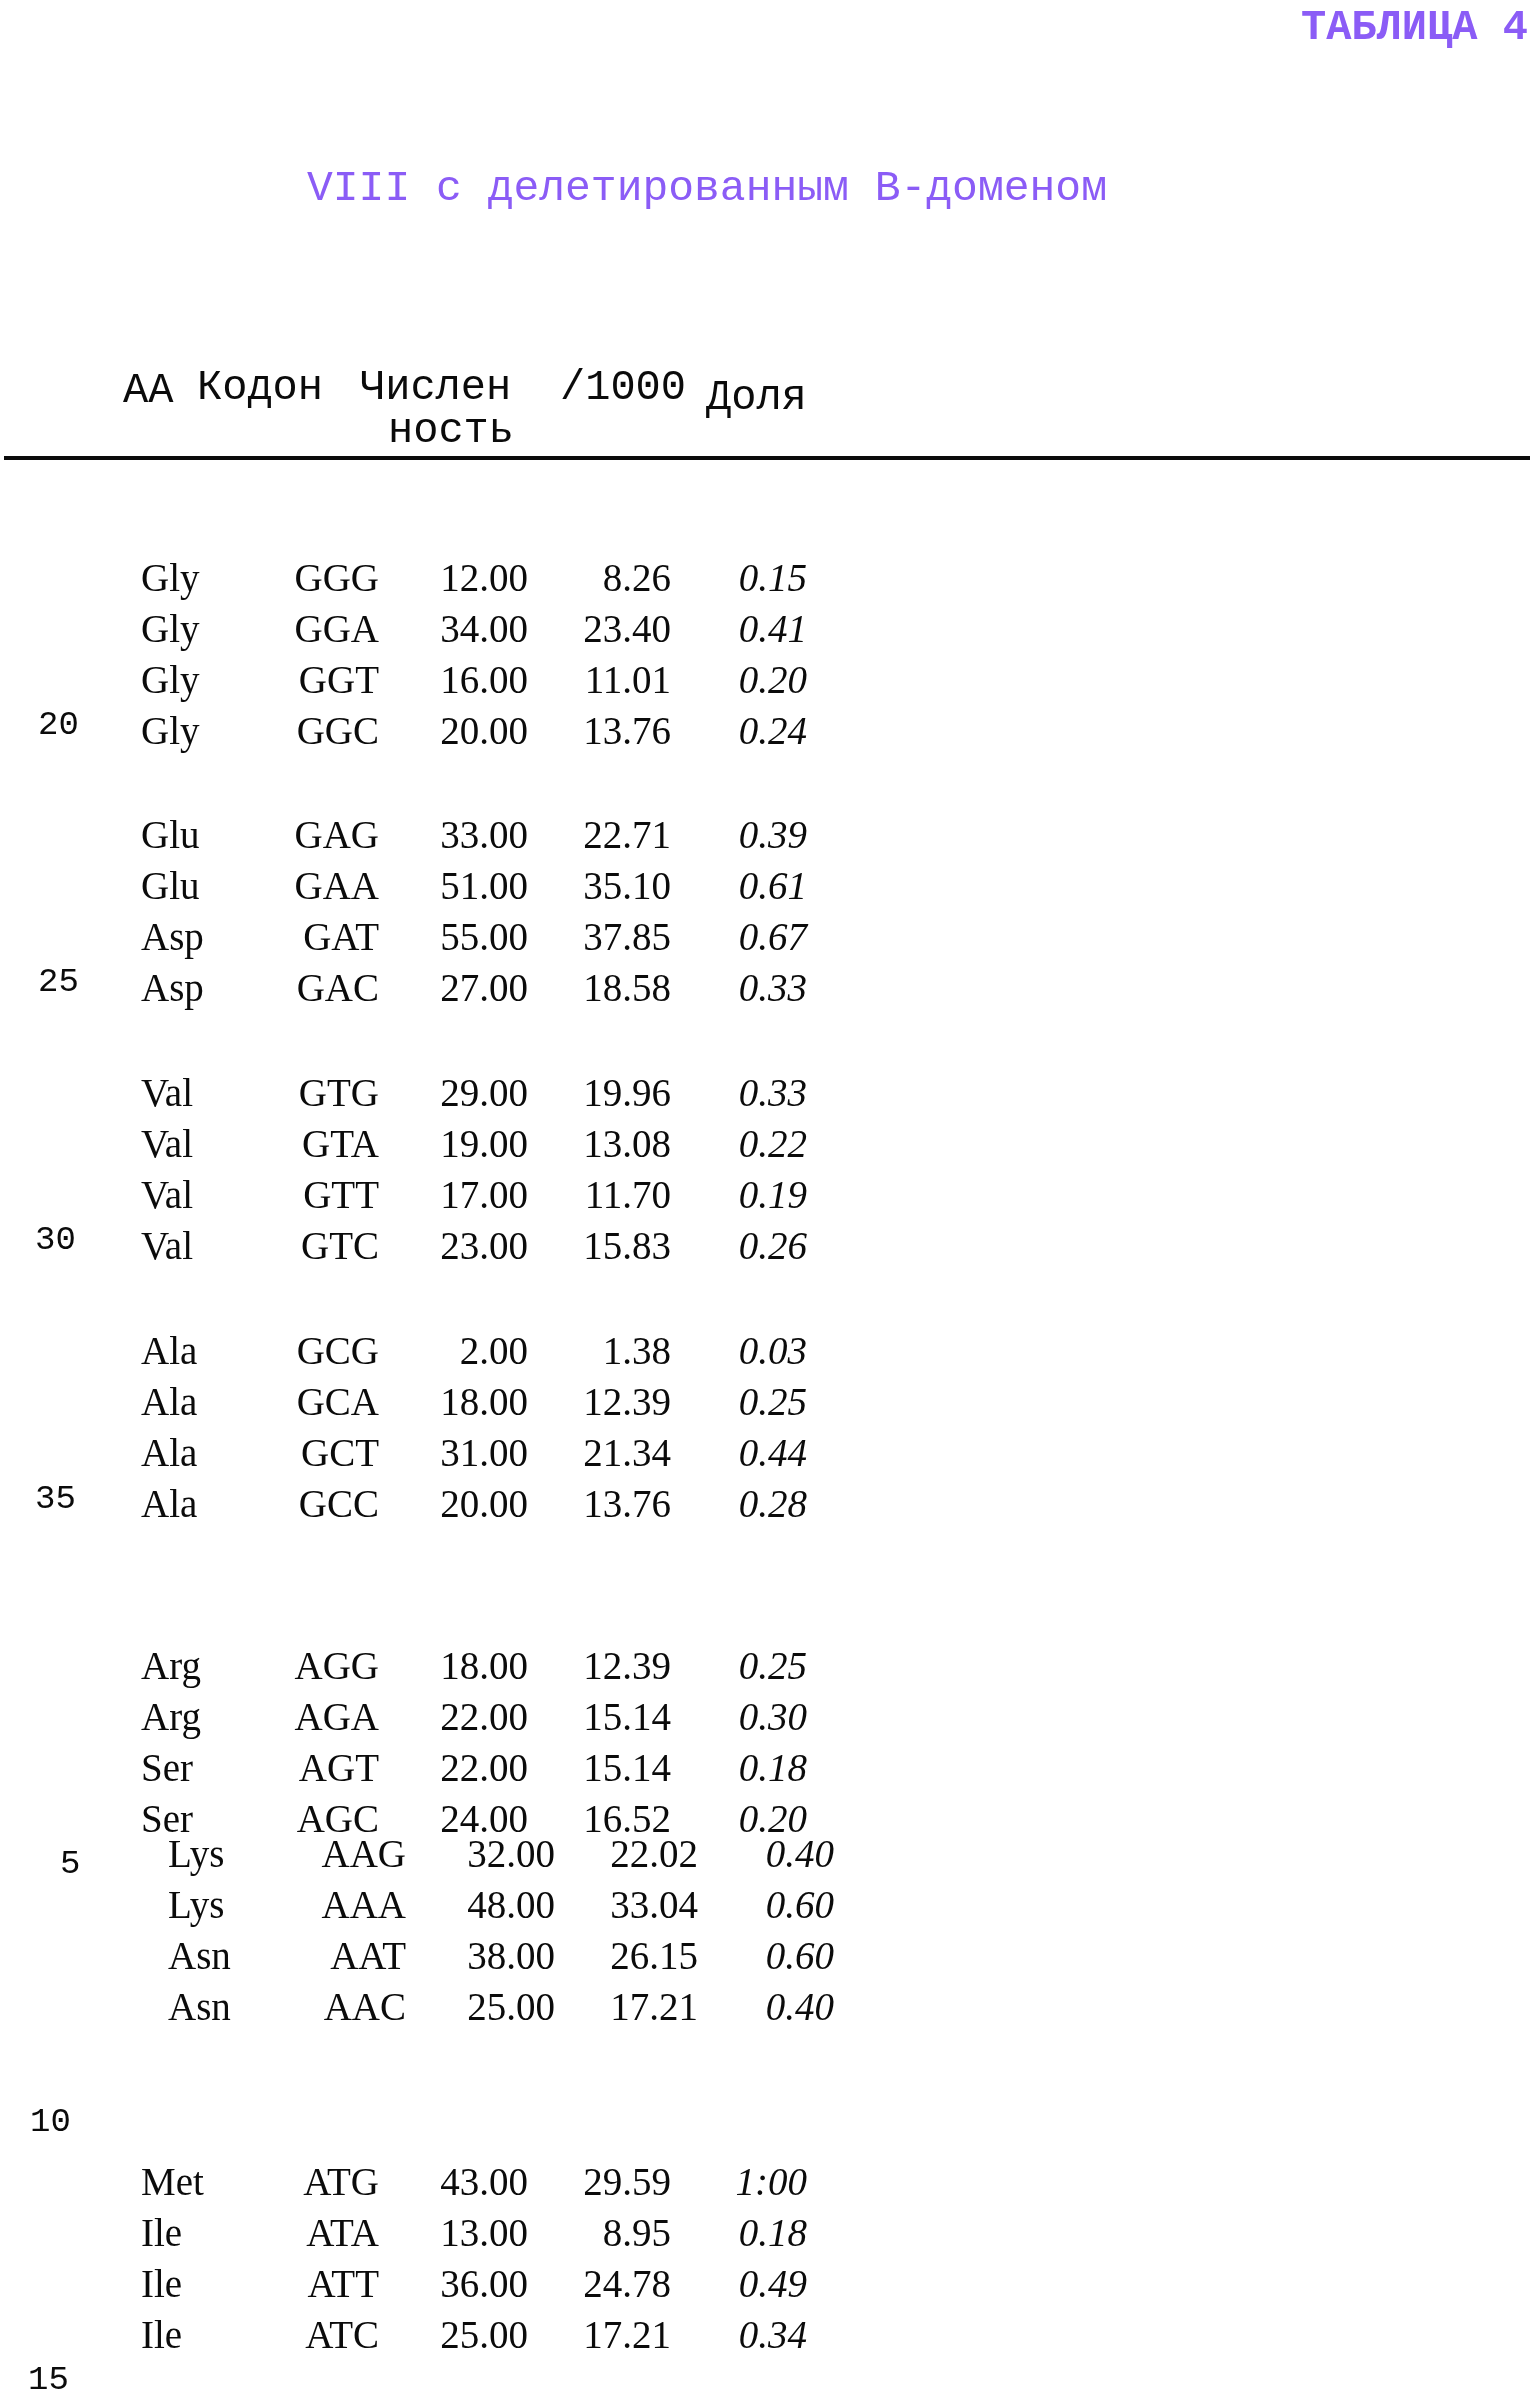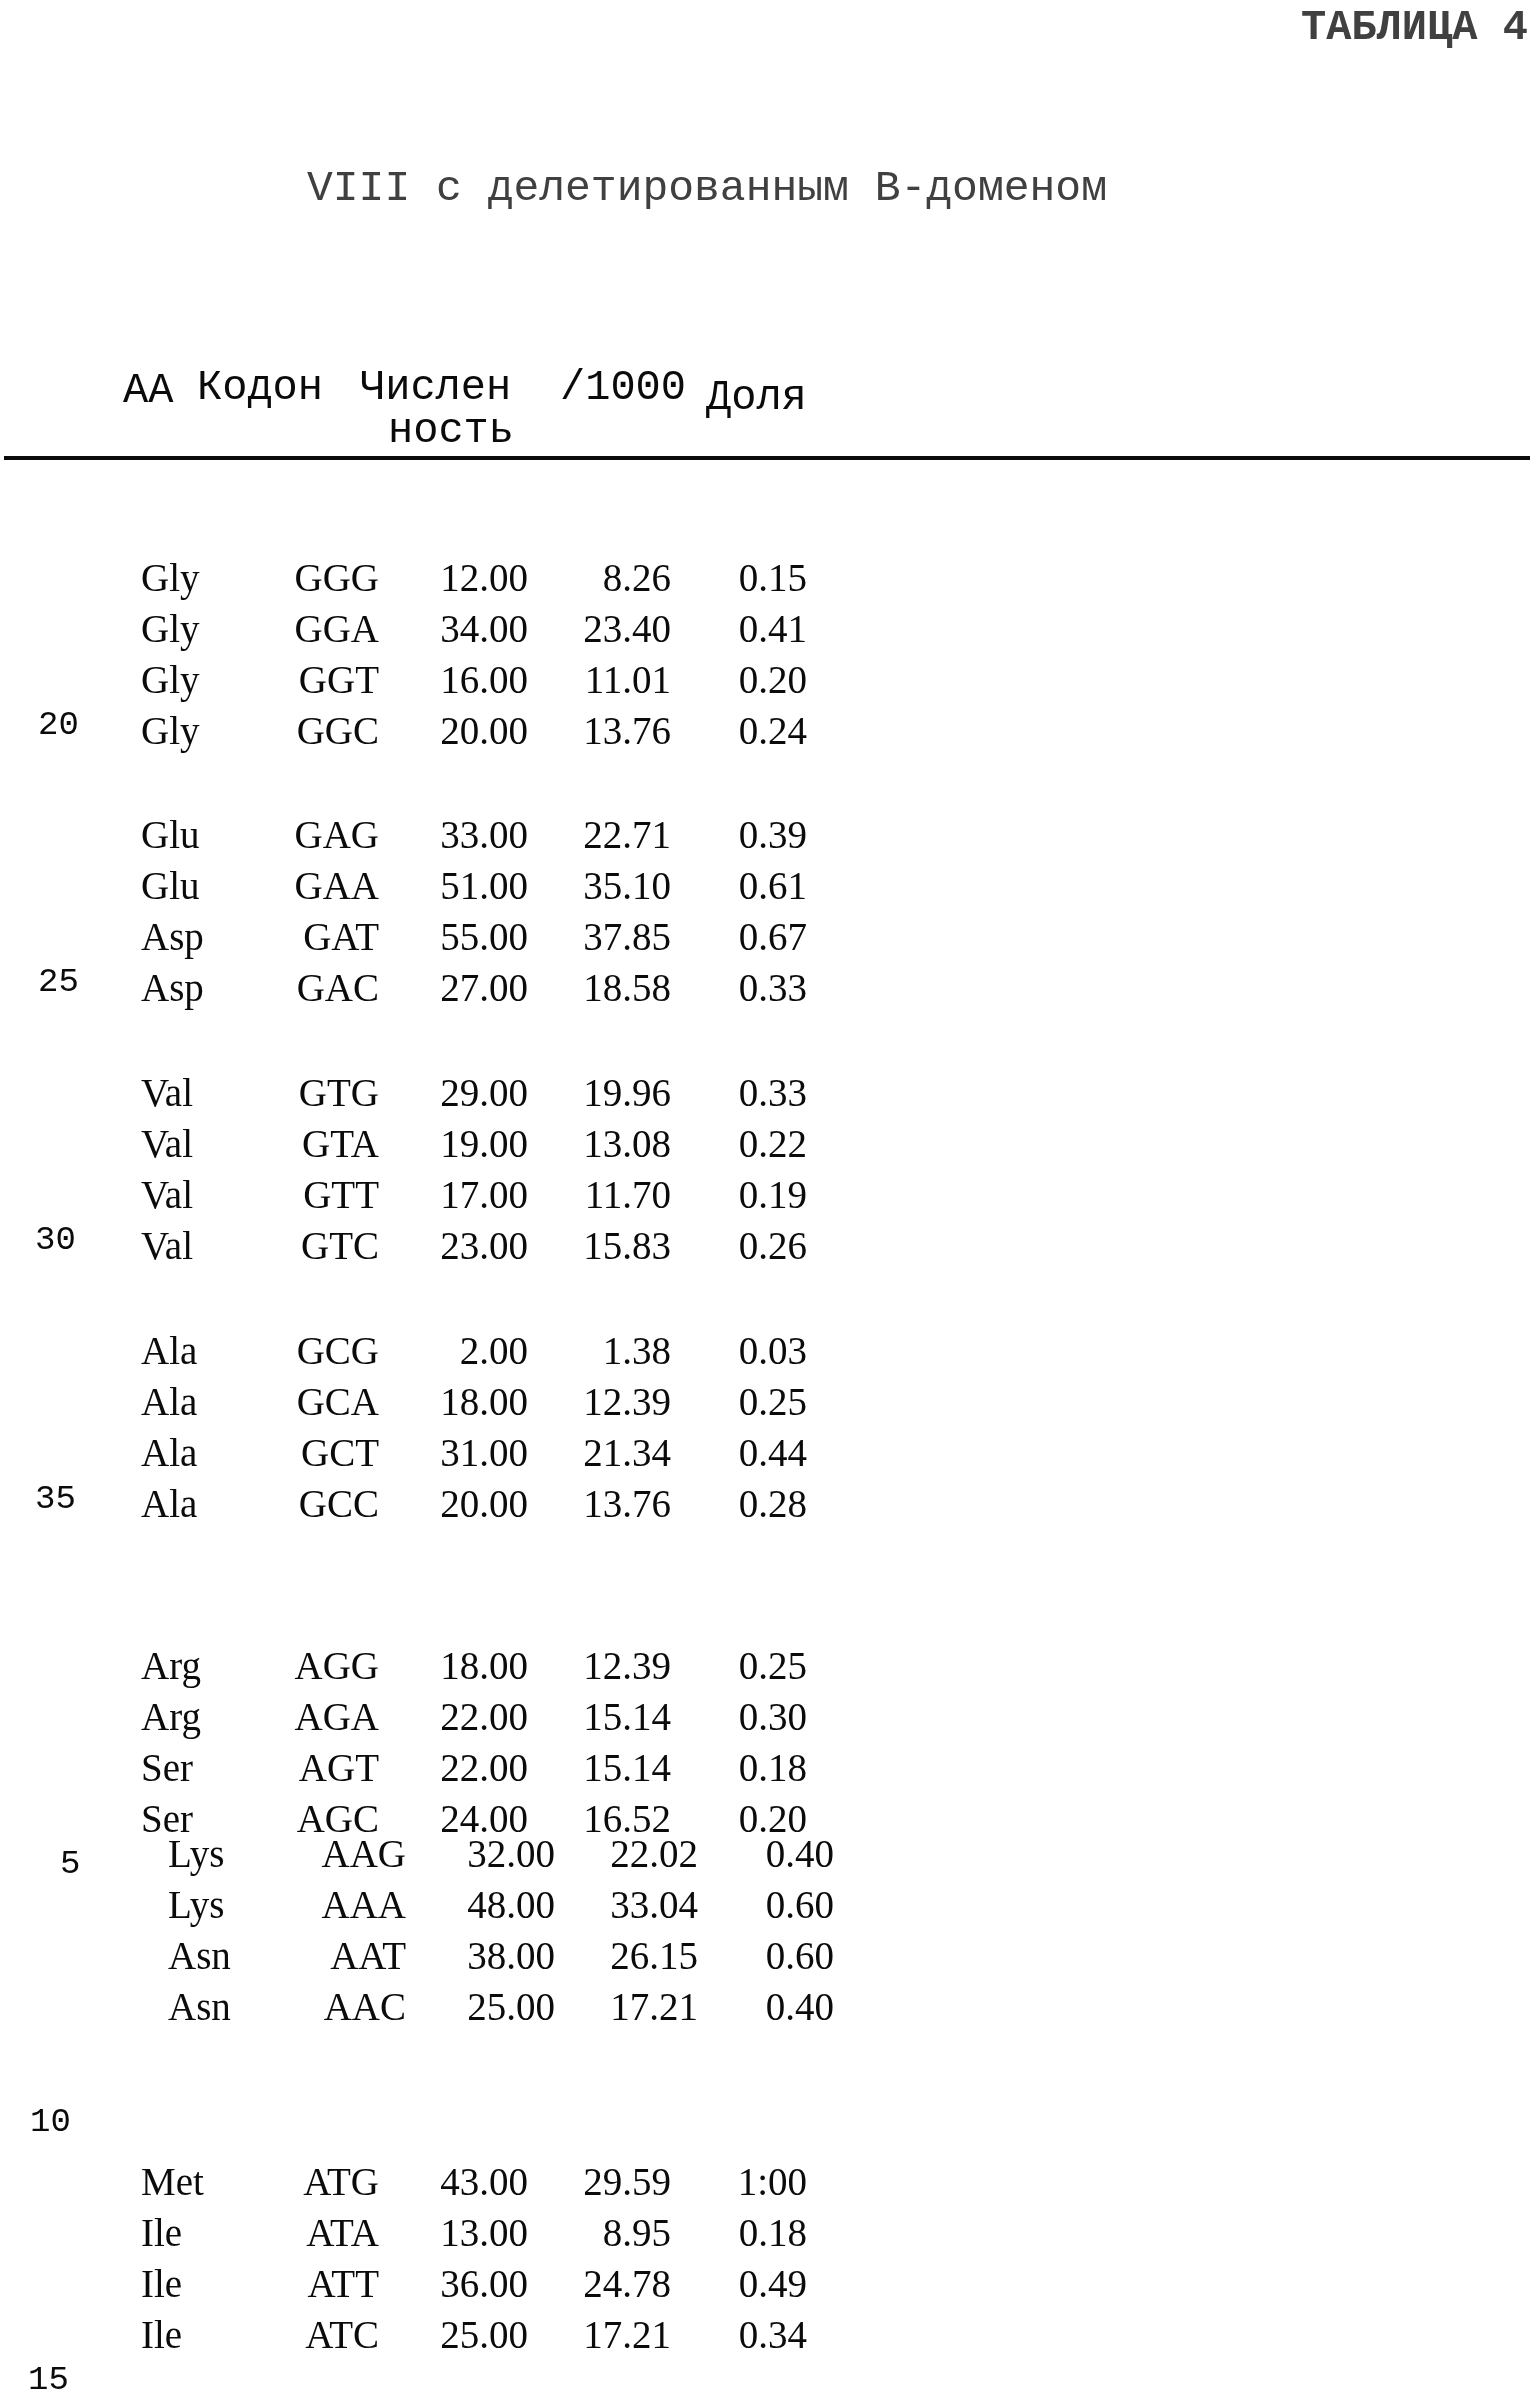--- a/index.html
+++ b/index.html
@@ -7,21 +7,21 @@
     position:relative;
     width:1533px; height:2401px;
     background:#ffffff;
     color:#0b0b0b;
     overflow:hidden;
   }
   
   .tw {
     position:absolute;
     font-family:"Liberation Mono", monospace;
-    color:#404040;
+    color:#8b5cf6;
     white-space:pre;
   }
   .tlabel { left:1301px; top:3.5px;  font-size:42px; line-height:48px; font-weight:bold; }
   .t1     { left:307px;  top:74px;  font-size:43px; line-height:51px; }
   .t2     { left:307px;  top:163px; font-size:43px; line-height:51px; }
 
   .hdr-word { position:absolute; font-family:"Liberation Mono", monospace; font-size:42px; line-height:48px; white-space:pre; color:#0b0b0b; }
   .h-aa    { left:123px; top:367px; }
   .h-codon { left:197px; top:364px; }
   .h-count { left:360px; top:364px; }
@@ -37,21 +37,21 @@
   .trow span {
     position:absolute; top:0;
     font-family:"Liberation Serif", serif;
     font-size:39px; line-height:51px;
     color:#0b0b0b; white-space:pre;
   }
   .c-aa    { left:141px; width:97px; text-align:left; }
   .c-codon { left:264px; width:115px; text-align:right; }
   .c-count { left:396px; width:132px; text-align:right; }
   .c-per   { left:539px; width:132px; text-align:right; }
-  .c-frac  { left:675px; width:132px; text-align:right; }
+  .c-frac  { left:675px; width:132px; text-align:right;font-style:italic; }
 
   .margin-num {
     position:absolute;
     font-family:"Liberation Mono", monospace;
     font-size:34px; line-height:39px;
     color:#0b0b0b; white-space:pre;
   }
 </style>
 </head>
 <body>

